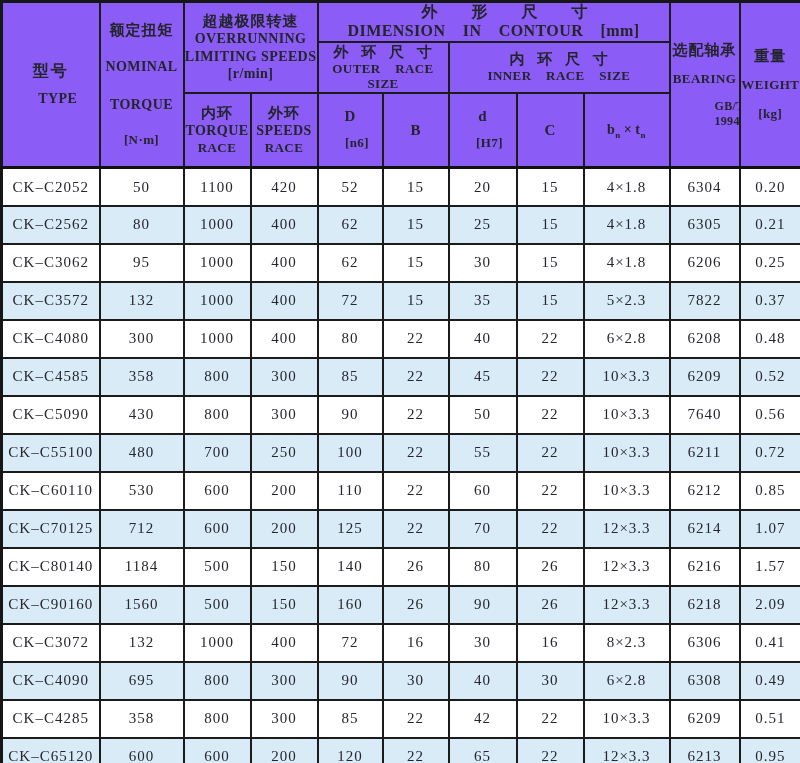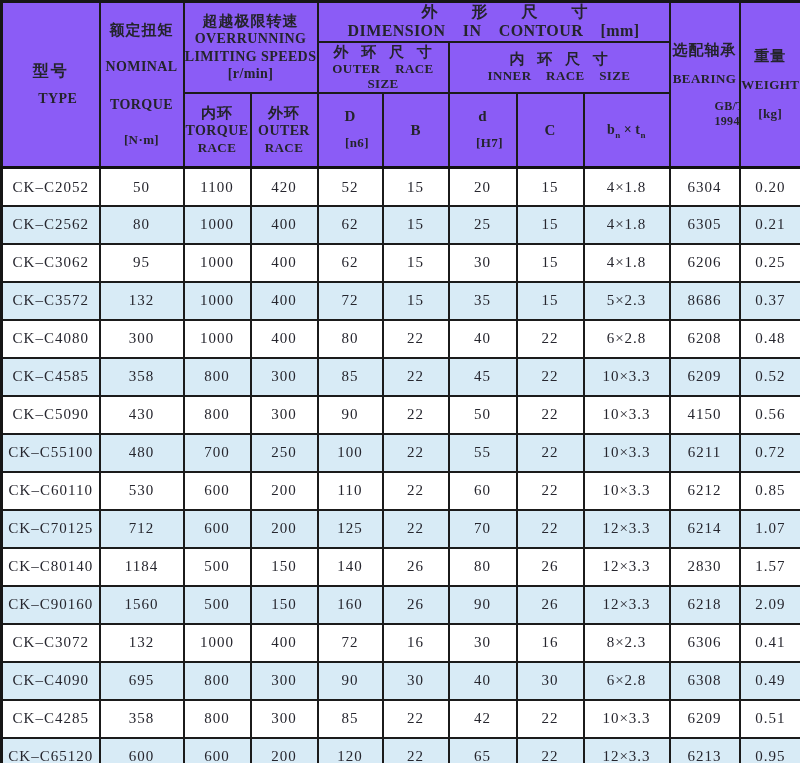--- a/index.html
+++ b/index.html
@@ -110,21 +110,21 @@
         </th>
       </tr>
       <tr class="hrow-c">
         <th>
           <div class="zh-s">内环</div>
           <div class="en-l">TORQUE</div>
           <div class="en">RACE</div>
         </th>
         <th>
           <div class="zh-s">外环</div>
-          <div class="en-l">OUTER</div>
+          <div class="en-l">SPEEDS</div>
           <div class="en">RACE</div>
         </th>
         <th>
           <div class="sym">D</div>
           <div class="en gap10">[n6]</div>
         </th>
         <th>
           <div class="sym">B</div>
         </th>
         <th>
@@ -182,21 +182,21 @@
         <tr class="alt">
           <td class="type-cell">CK–C3572</td>
           <td>132</td>
           <td>1000</td>
           <td>400</td>
           <td>72</td>
           <td>15</td>
           <td>35</td>
           <td>15</td>
           <td>5×2.3</td>
-          <td>8686</td>
+          <td>7822</td>
           <td>0.37</td>
         </tr>
         <tr>
           <td class="type-cell">CK–C4080</td>
           <td>300</td>
           <td>1000</td>
           <td>400</td>
           <td>80</td>
           <td>22</td>
           <td>40</td>
@@ -221,21 +221,21 @@
         <tr>
           <td class="type-cell">CK–C5090</td>
           <td>430</td>
           <td>800</td>
           <td>300</td>
           <td>90</td>
           <td>22</td>
           <td>50</td>
           <td>22</td>
           <td>10×3.3</td>
-          <td>4150</td>
+          <td>7640</td>
           <td>0.56</td>
         </tr>
         <tr class="alt">
           <td class="type-cell">CK–C55100</td>
           <td>480</td>
           <td>700</td>
           <td>250</td>
           <td>100</td>
           <td>22</td>
           <td>55</td>
@@ -273,21 +273,21 @@
         <tr>
           <td class="type-cell">CK–C80140</td>
           <td>1184</td>
           <td>500</td>
           <td>150</td>
           <td>140</td>
           <td>26</td>
           <td>80</td>
           <td>26</td>
           <td>12×3.3</td>
-          <td>2830</td>
+          <td>6216</td>
           <td>1.57</td>
         </tr>
         <tr class="alt">
           <td class="type-cell">CK–C90160</td>
           <td>1560</td>
           <td>500</td>
           <td>150</td>
           <td>160</td>
           <td>26</td>
           <td>90</td>

